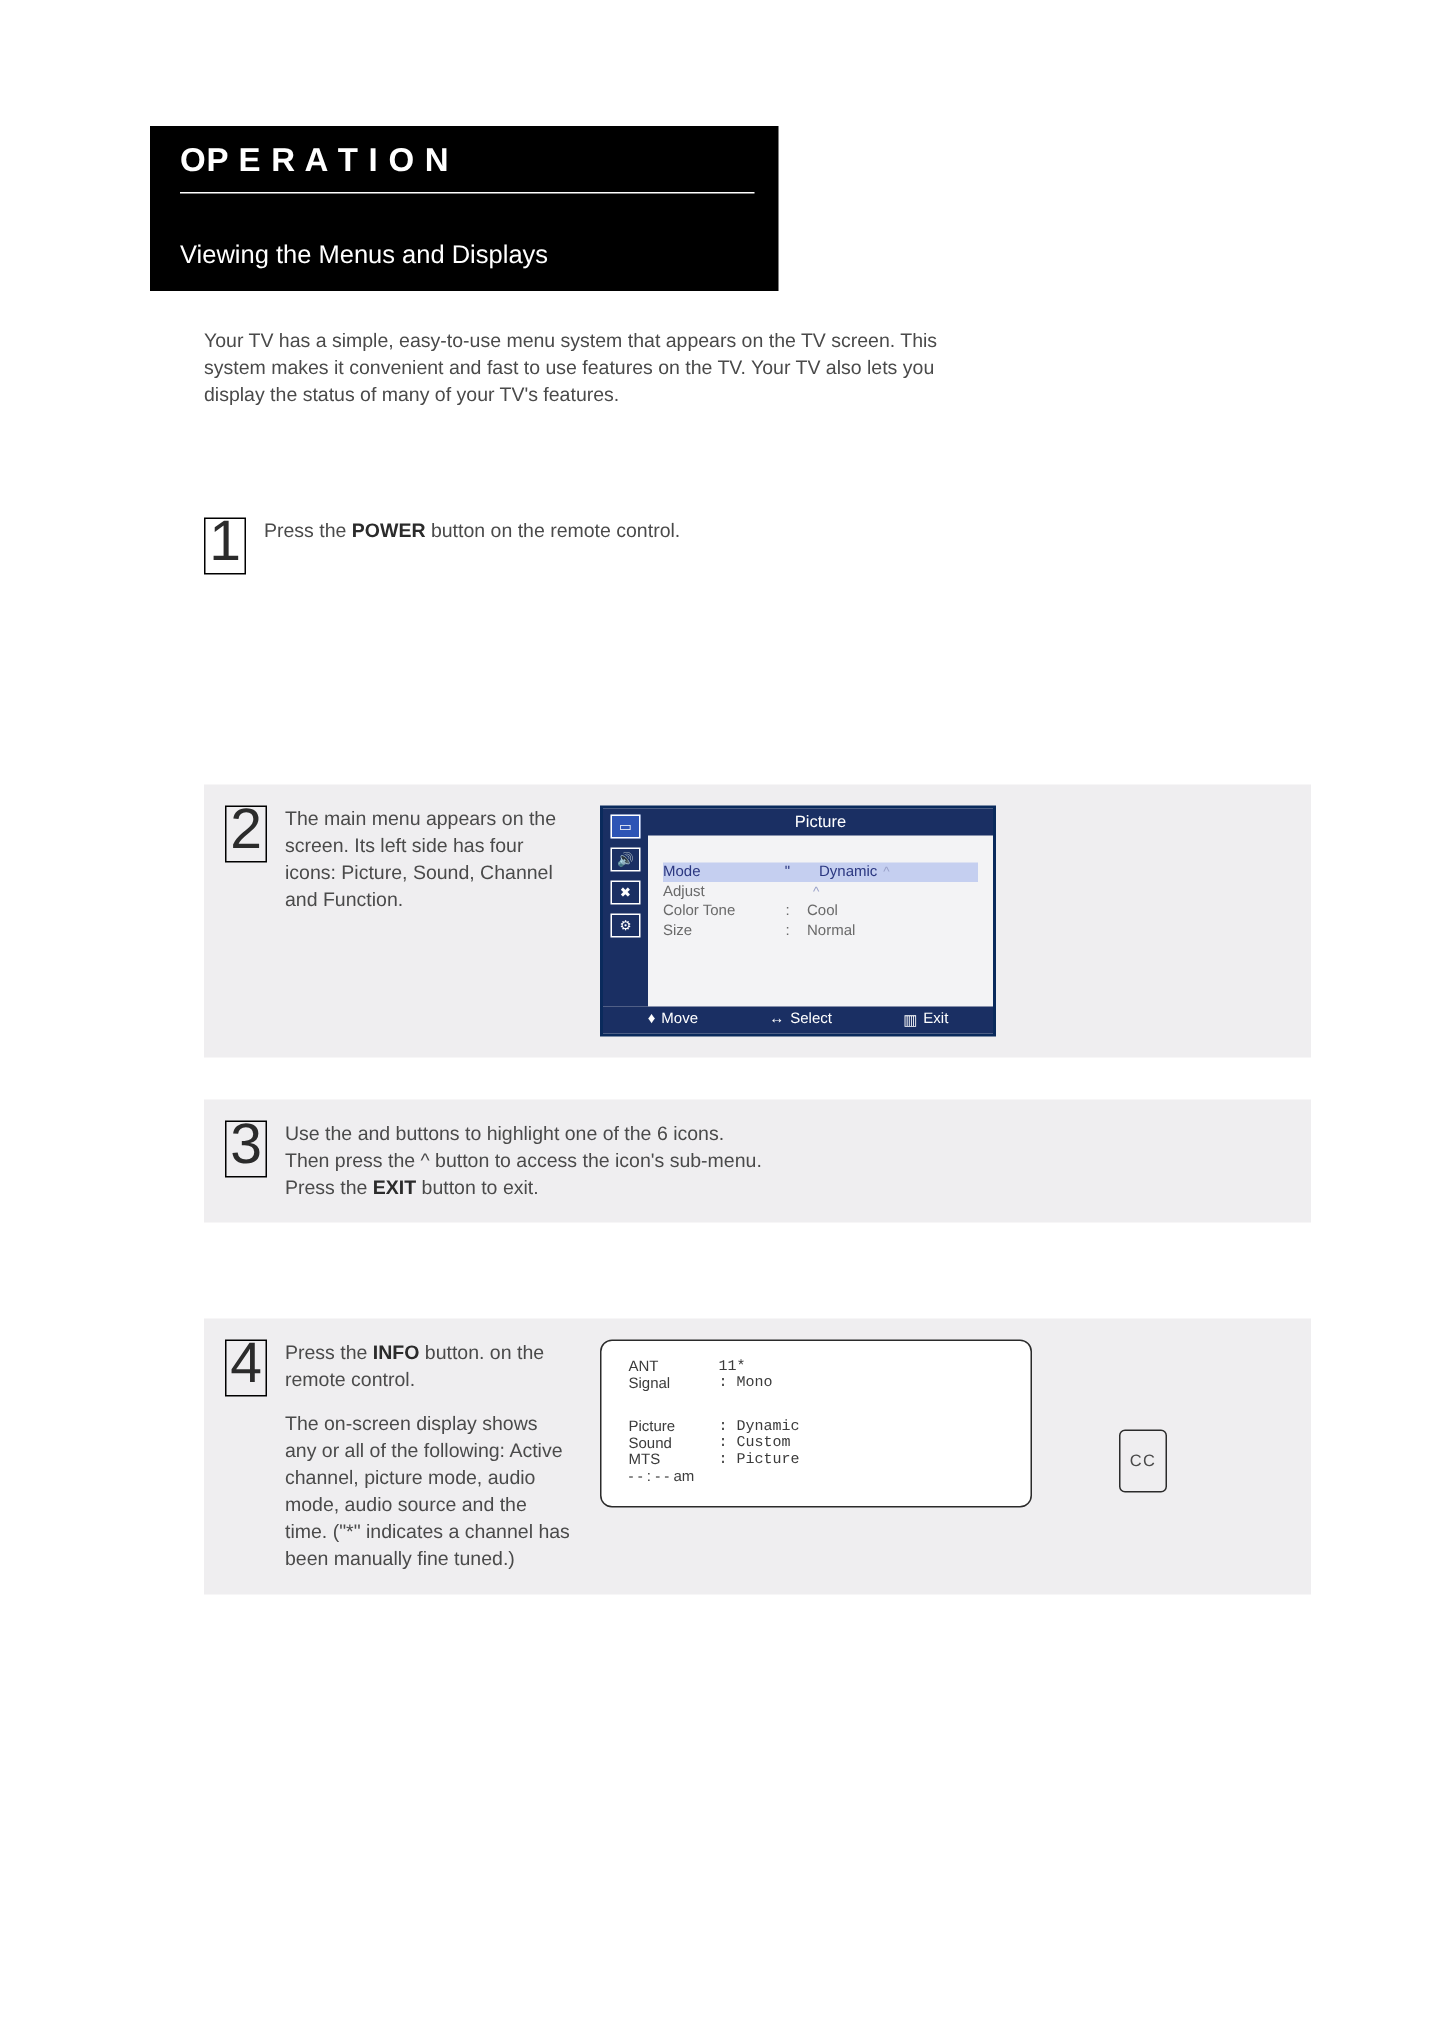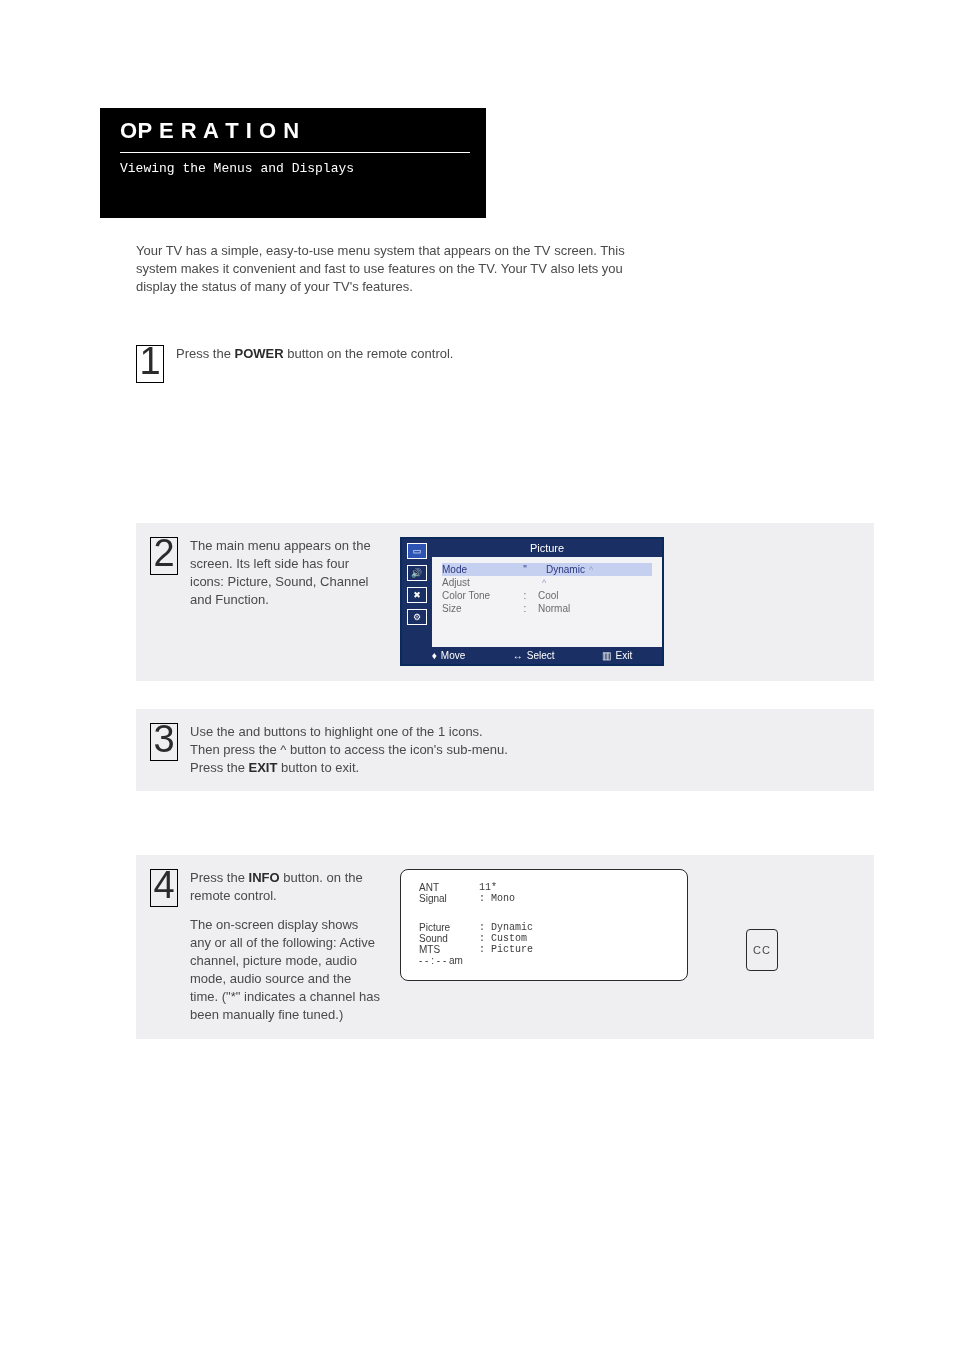--- a/index.html
+++ b/index.html
@@ -12,54 +12,53 @@
   }
   .page {
     width: 954px;
     height: 1351px;
     position: relative;
     box-sizing: border-box;
     padding: 0 80px 0 80px;
   }
   .header-block {
     background: #000;
-    width: 386px;
+    width: 419px;
     height: 110px;
-    margin-top: 108px;
+    margin-top: 84px;
     margin-left: 20px;
     padding: 10px 16px 14px 20px;
     box-sizing: border-box;
     color: #fff;
     display: flex;
     flex-direction: column;
-    justify-content: flex-start;
+    justify-content: space-between;
   }
   .header-title {
     font-size: 22px;
     font-weight: 600;
     letter-spacing: 0.5px;
     padding-bottom: 8px;
     border-bottom: 1px solid #fff;
     margin-bottom: 8px;
   }
   .header-sub {
-    font-size: 13px;
+    font-size: 17px;
     font-weight: 500;
-    font-family: Liberation Mono, monospace;
   }
   .content {
     margin-left: 56px;
     margin-top: 24px;
   }
   .intro-note {
     font-size: 13px;
     color: #4a4a4a;
     max-width: 520px;
     line-height: 1.4;
-    margin-bottom: 48px;
+    margin-bottom: 72px;
   }
   .step-row {
     position: relative;
     margin-bottom: 28px;
     min-height: 130px;
     display: flex;
     align-items: flex-start;
   }
   .step-row.highlighted {
     background: #efeef0;
@@ -114,21 +113,21 @@
   .osd-iconcol .ic { width:18px;height:14px;border:1px solid #fff;color:#fff;display:flex;align-items:center;justify-content:center;font-size:9px;}
   .osd-iconcol .ic.active { background:#2d54b5; }
   .osd-body { flex:1; }
   .osd-title {
     background:#1a2f63;
     color:#fff;
     font-size:11px;
     padding:3px 0;
     text-align:center;
   }
-  .osd-rows { padding:6px 10px; }
+  .osd-rows { padding:18px 10px; }
   .osd-row { display:flex; justify-content:flex-start; gap:8px; padding:1px 0; }
   .osd-row .k { width:70px; }
   .osd-row .sep { width:10px; text-align:center; }
   .osd-row .v { flex:1; }
   .osd-row .arrow { color:#9aa2c9; font-size:9px; padding:0 4px;}
   .osd-row.sel { background:#c5cff0; color:#2b3780;}
   .osd-footer {
     background:#1a2f63;
     color:#fff;
     display:flex;
@@ -250,21 +249,21 @@
     </div>
 
     <div class="step-row highlighted" style="min-height:auto;">
       <div class="step-num-box">3</div>
       <div class="step-text wide">
         <div>
           <span>Use the </span>
           <span> </span>
           <span> and </span>
           <span> </span>
-          <span> buttons to highlight one of the 1 icons.</span>
+          <span> buttons to highlight one of the 6 icons.</span>
         </div>
         <div>Then press the  ^  button to access the icon's sub-menu.</div>
         <div>
           <span>Press the </span><b>EXIT</b><span> button to exit.</span>
         </div>
       </div>
     </div>
 
     <div style="height:36px;"></div>
 

